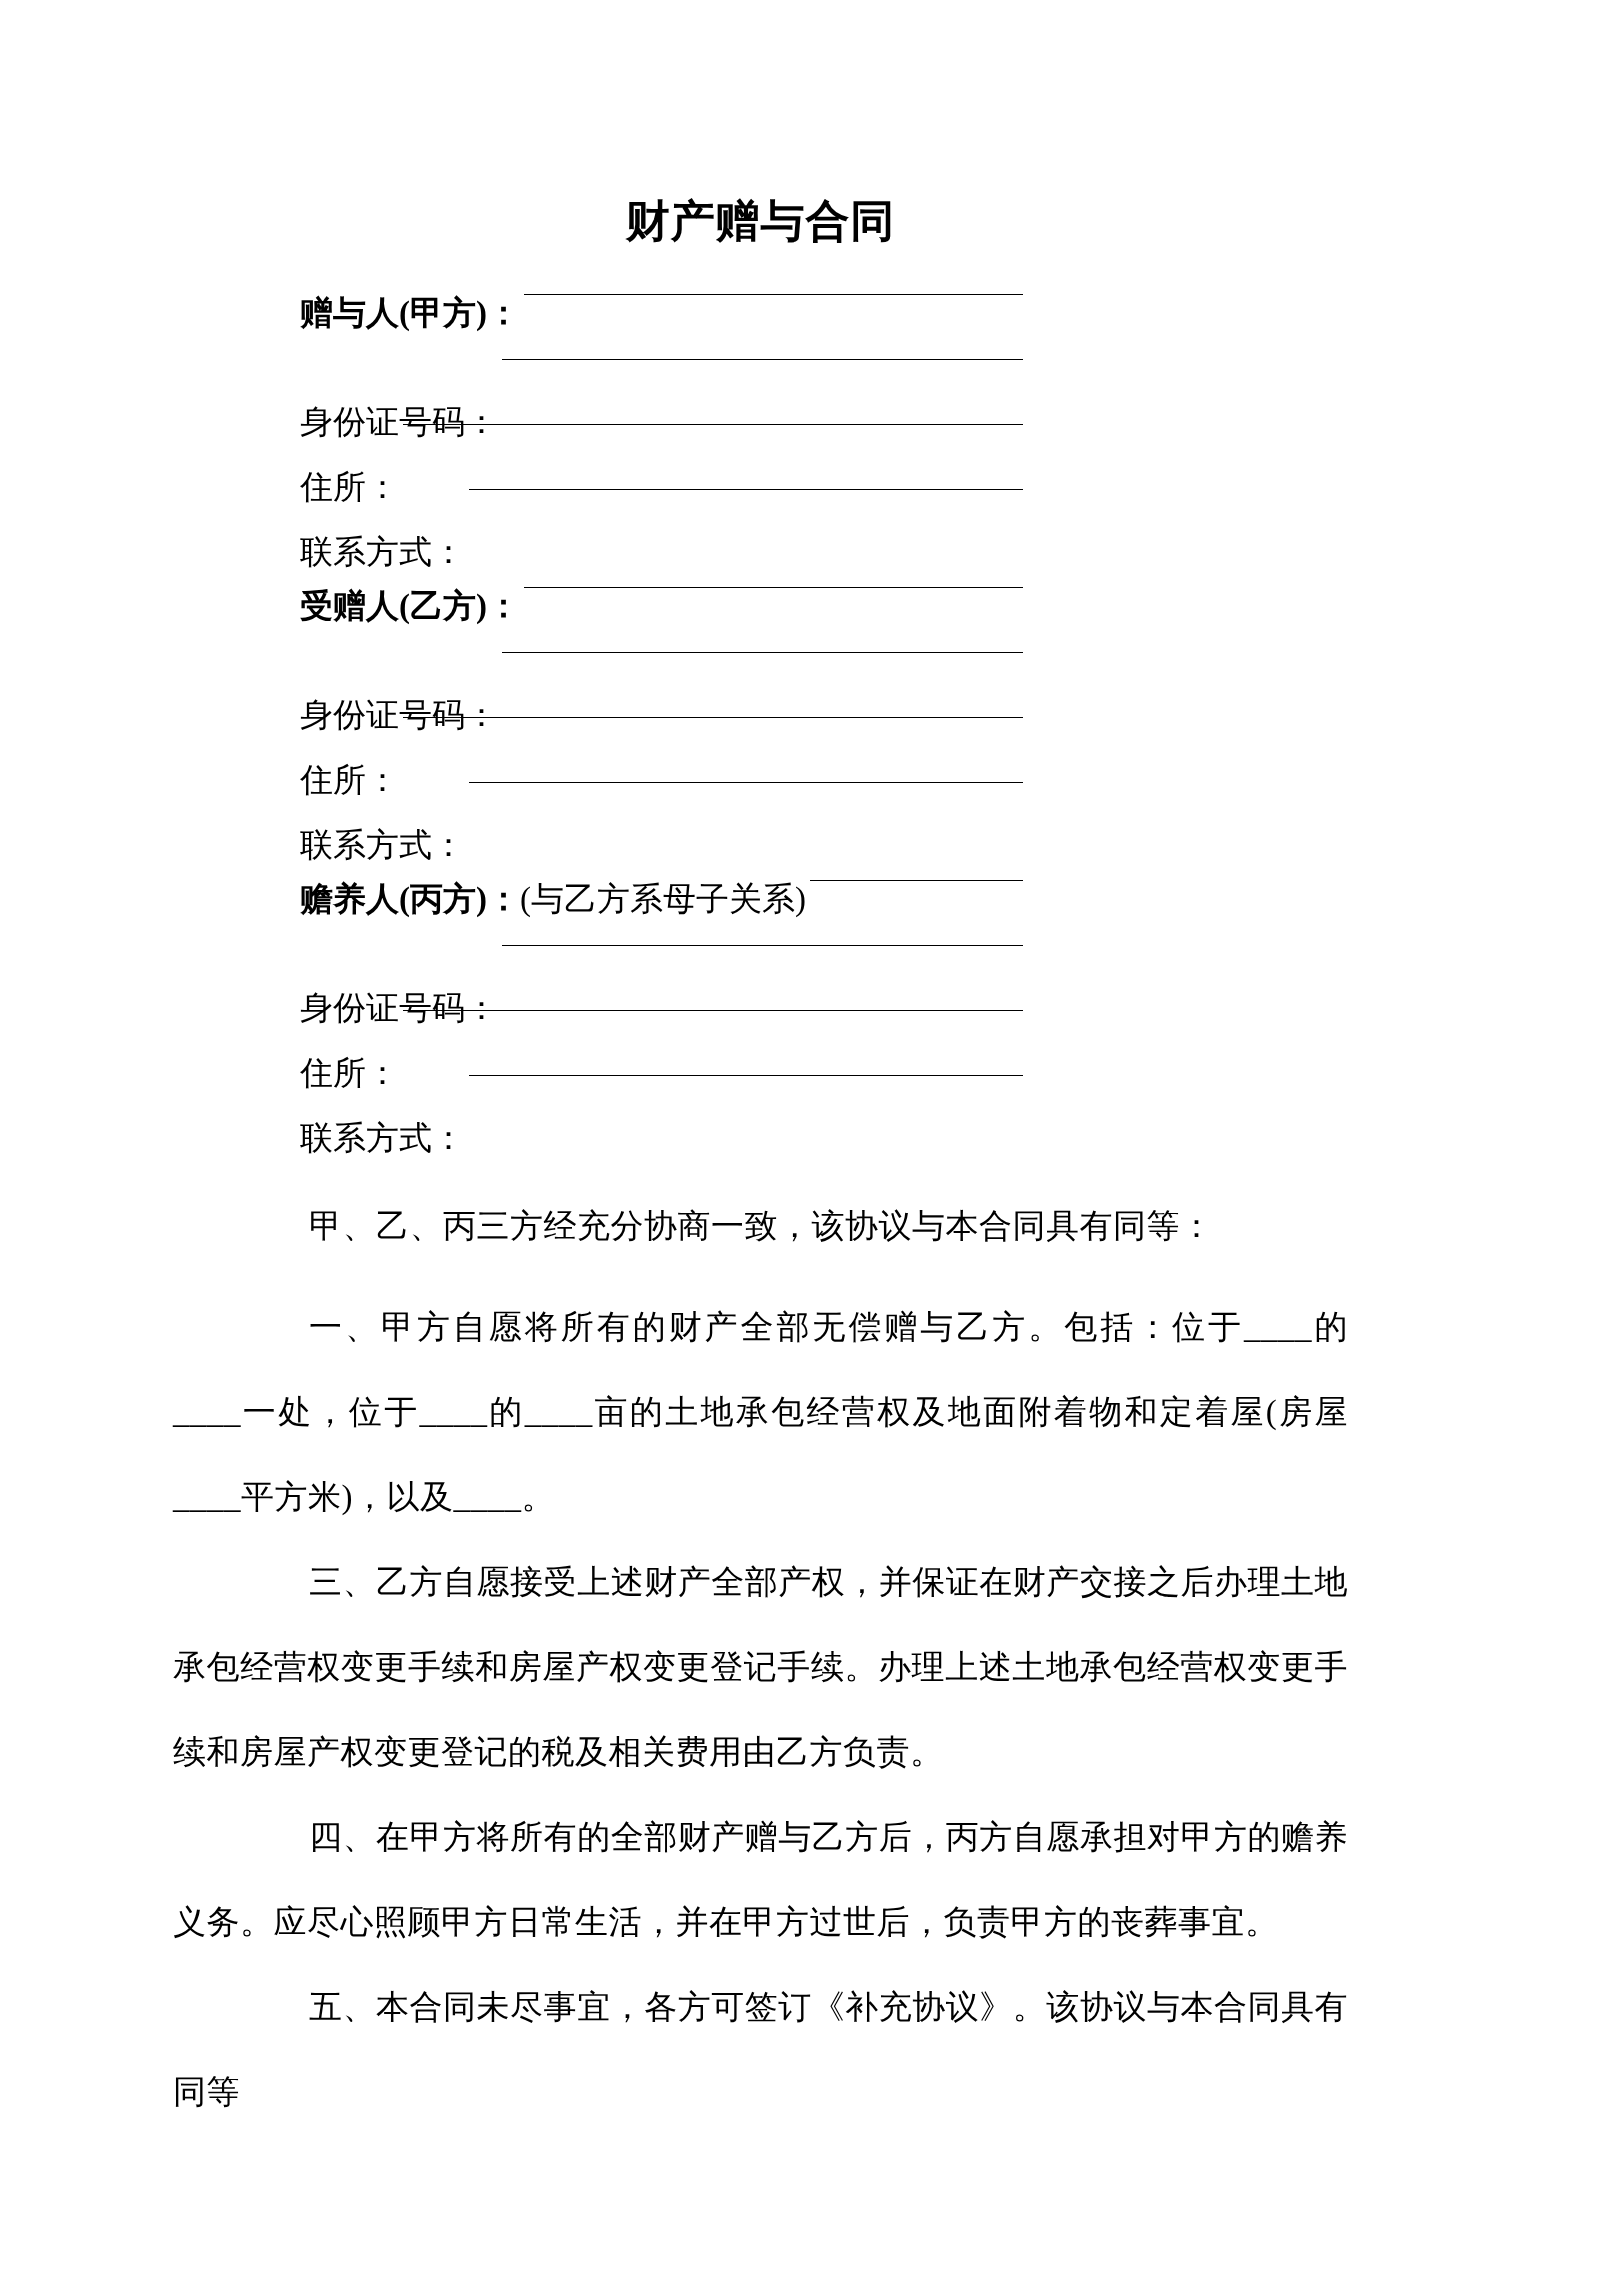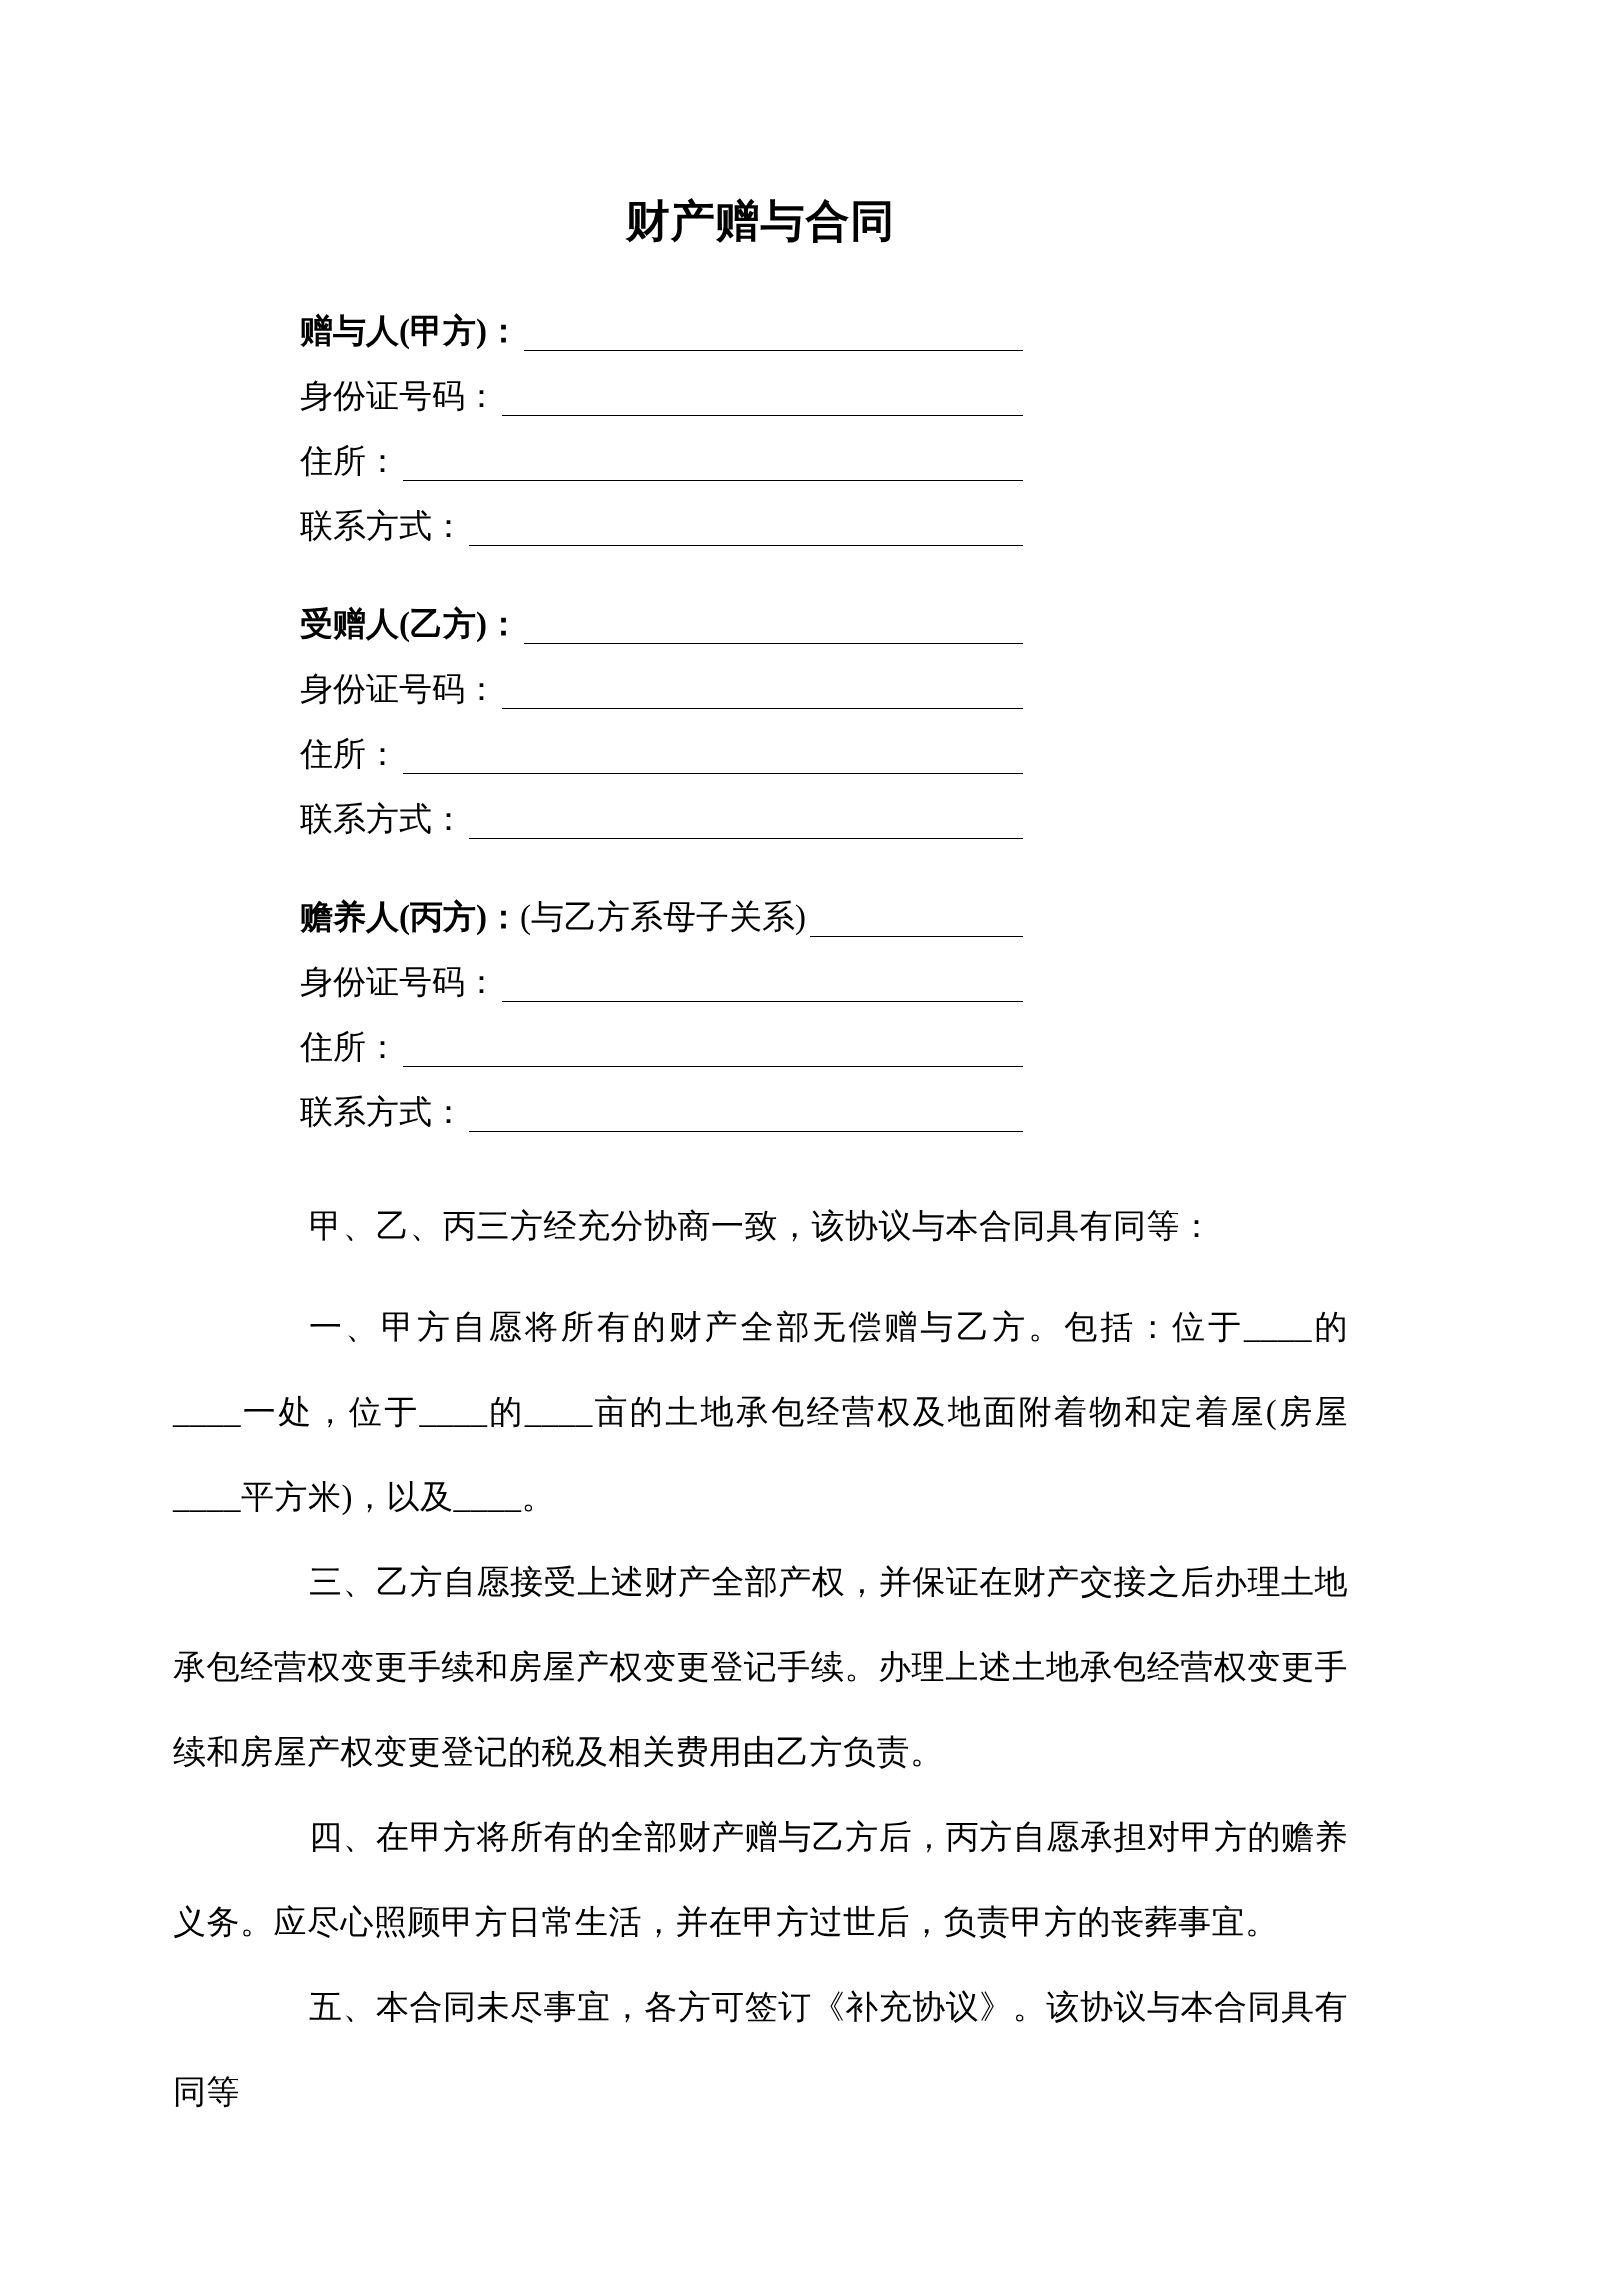--- a/index.html
+++ b/index.html
@@ -26,36 +26,36 @@
     text-align: center;
     letter-spacing: 0.9px;
   }
   .party-block {
     margin-left: 127px;
     width: 723px;
     margin-bottom: 33px;
   }
   .field-row {
     display: flex;
-    align-items: flex-end;
     height: 65px;
     box-sizing: border-box;
     padding-bottom: 7.3px;
     font-size: 33px;
     line-height: 40px;
   }
   .role-label {
     font-weight: bold;
     white-space: nowrap;
     flex: 0 0 auto;
   }
   .field-label {
     font-weight: normal;
     white-space: nowrap;
     flex: 0 0 auto;
+    margin-top: 44px;
   }
   .note {
     font-weight: normal;
     white-space: nowrap;
     flex: 0 0 auto;
   }
   .blank {
     flex: 1 1 auto;
     min-width: 36px;
     height: 0.9px;

